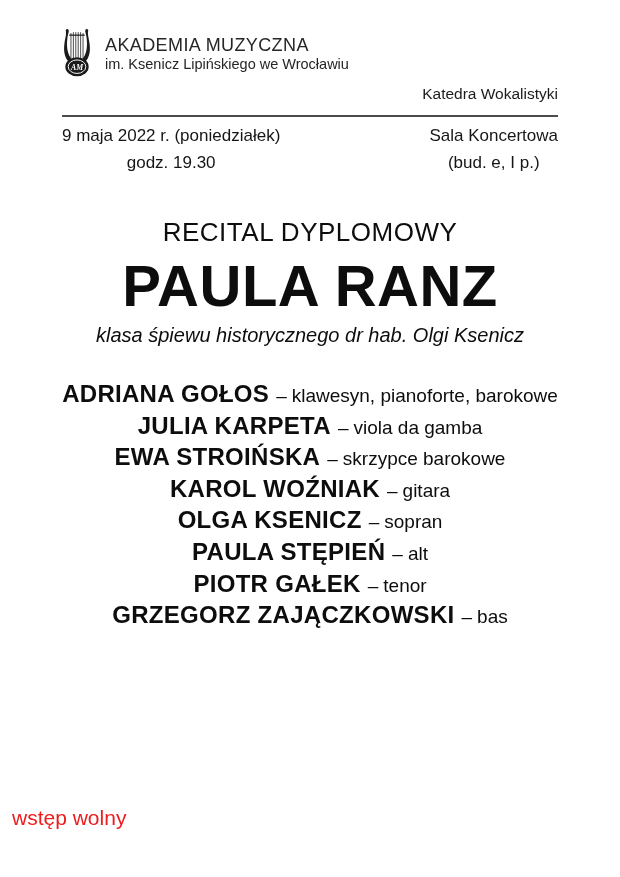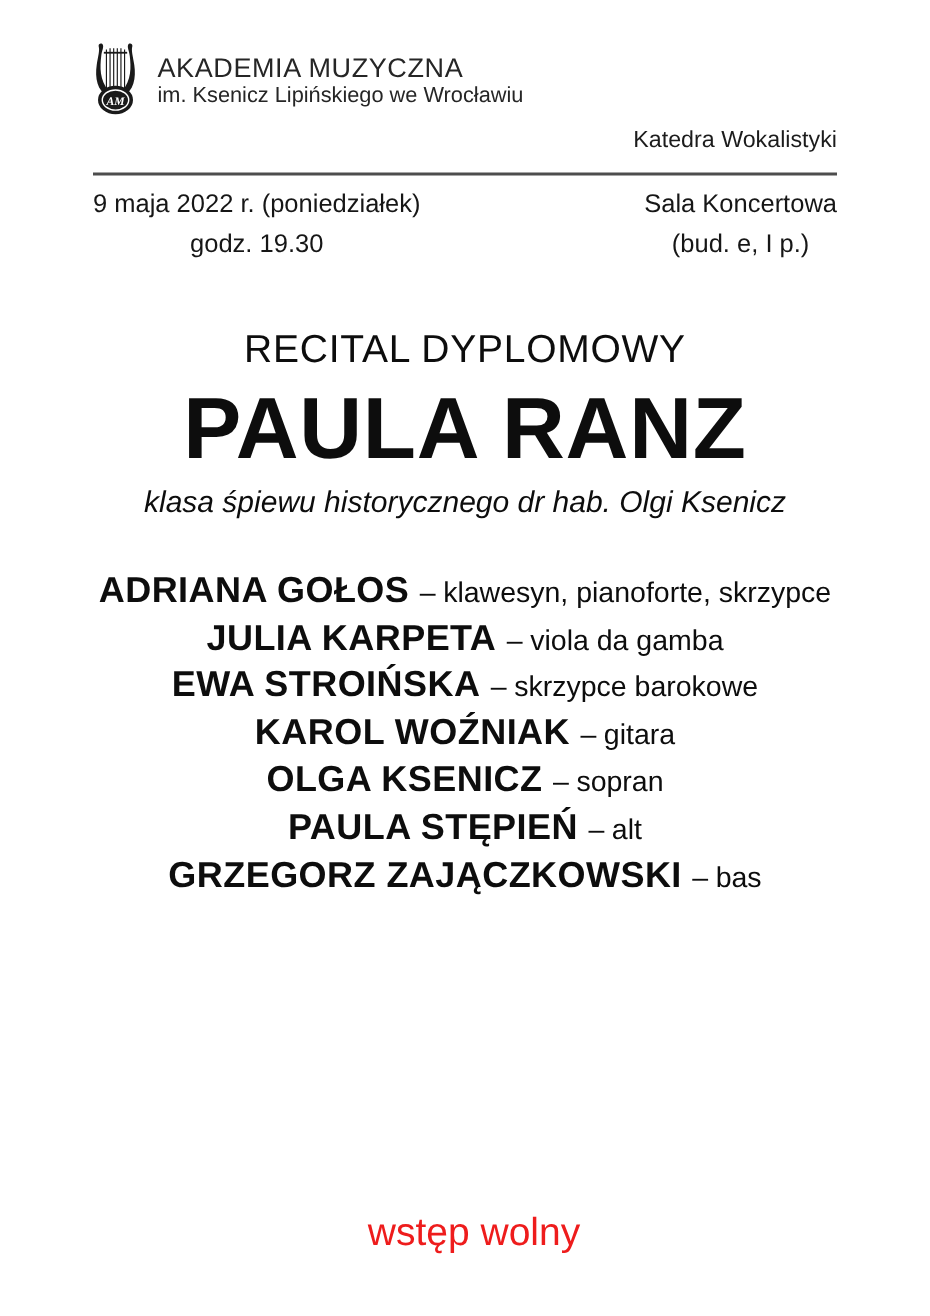--- a/index.html
+++ b/index.html
@@ -130,22 +130,22 @@
   .prole {
     font-size: 19px;
   }
 
   
   .admission {
     position: absolute;
     top: 806px;
     left: 12px;
     right: 0;
-    text-align: center;
-    font-size: 26px;
+    text-align: left;
+    font-size: 21px;
   }
 </style>
 </head>
 <body>
 
 <div class="page">
 
   <div class="org-header">
     <svg class="logo" viewBox="0 0 44 60" aria-hidden="true">
 
@@ -190,37 +190,40 @@
   </div>
 
   <div class="titles">
     <div class="title-type">RECITAL DYPLOMOWY</div>
     <div class="title-name">PAULA RANZ</div>
     <div class="title-class">klasa śpiewu historycznego dr hab. Olgi Ksenicz</div>
   </div>
 
   <div class="performers">
     <div class="performer-row">
-      <span class="pname">ADRIANA GOŁOS</span><span class="psep">–</span><span class="prole">klawesyn, pianoforte, skrzypce</span>
+      <span class="pname">ADRIANA GOŁOS</span><span class="psep">–</span><span class="prole">klawesyn, pianoforte, barokowe</span>
     </div>
     <div class="performer-row">
       <span class="pname">JULIA KARPETA</span><span class="psep">–</span><span class="prole">viola da gamba</span>
     </div>
     <div class="performer-row">
       <span class="pname">EWA STROIŃSKA</span><span class="psep">–</span><span class="prole">skrzypce barokowe</span>
     </div>
     <div class="performer-row">
       <span class="pname">KAROL WOŹNIAK</span><span class="psep">–</span><span class="prole">gitara</span>
     </div>
     <div class="performer-row">
       <span class="pname">OLGA KSENICZ</span><span class="psep">–</span><span class="prole">sopran</span>
     </div>
     <div class="performer-row">
       <span class="pname">PAULA STĘPIEŃ</span><span class="psep">–</span><span class="prole">alt</span>
     </div>
     <div class="performer-row">
+      <span class="pname">PIOTR GAŁEK</span><span class="psep">–</span><span class="prole">tenor</span>
+    </div>
+    <div class="performer-row">
       <span class="pname">GRZEGORZ ZAJĄCZKOWSKI</span><span class="psep">–</span><span class="prole">bas</span>
     </div>
   </div>
 
   <div class="admission" style="color: rgb(238, 28, 28);">wstęp wolny</div>
 
 </div>
 
 </body></html>

